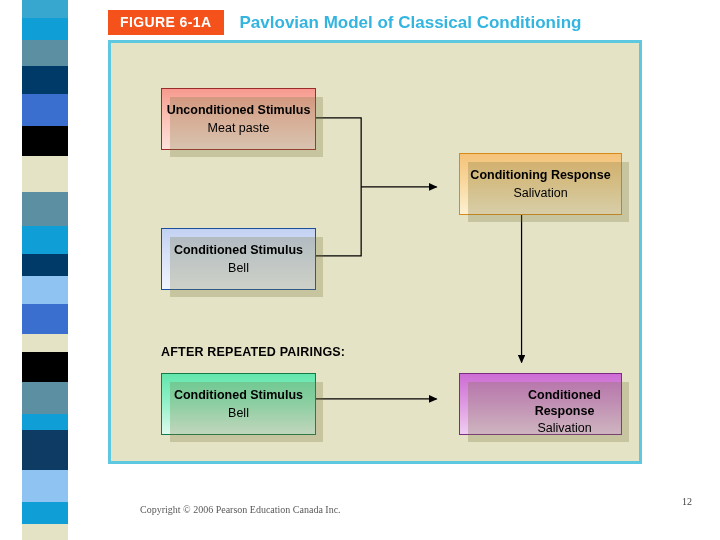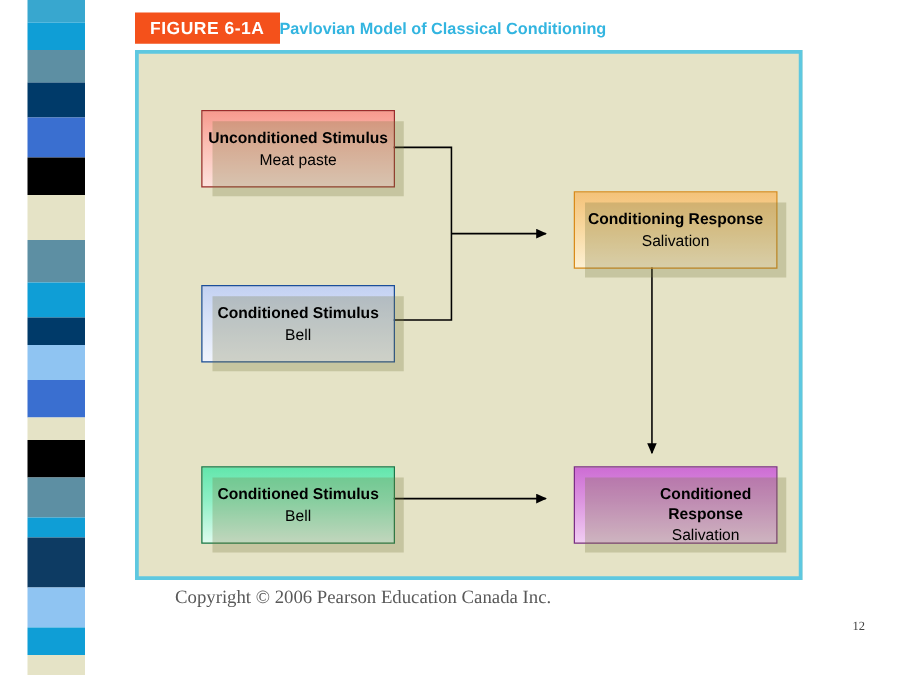--- a/index.html
+++ b/index.html
@@ -28,36 +28,36 @@
     display: block;
   }
 
   
   #figure-header {
     position: absolute;
     left: 108px;
     top: 10px;
     display: flex;
     align-items: center;
-    gap: 0;
+    gap: 16px;
   }
   #figure-badge {
     background: #f4511b;
     color: #ffffff;
     font-weight: bold;
     font-size: 14px;
     letter-spacing: .4px;
     padding: 5px 12px 6px 12px;
     line-height: 1;
     white-space: nowrap;
   }
   #figure-title {
     color: #33b5e0;
     font-weight: bold;
-    font-size: 13px;
+    font-size: 17px;
     white-space: nowrap;
   }
 
   
   #diagram-panel {
     position: absolute;
     left: 108px;
     top: 40px;
     width: 534px;
     height: 424px;
@@ -143,22 +143,22 @@
     position: absolute;
     left: 0; top: 0;
     width: 100%; height: 100%;
     z-index: 2;
   }
 
   
   #footer-copyright {
     position: absolute;
     left: 140px;
-    top: 470px;
-    font-size: 15px;
+    top: 504px;
+    font-size: 10px;
     color: #595959;
     font-family: "Liberation Serif", serif;
     white-space: nowrap;
   }
   #footer-page-number {
     position: absolute;
     left: 682px;
     top: 496px;
     font-size: 10px;
     color: #444444;
@@ -221,20 +221,21 @@
   <div class="node" id="node-cs-top">
     <div class="title">Conditioned Stimulus</div>
     <div class="sub">Bell</div>
   </div>
 
   <div class="node" id="node-ur">
     <div class="title">Conditioning Response</div>
     <div class="sub">Salivation</div>
   </div>
 
+  <div id="after-pairings-label">AFTER REPEATED PAIRINGS:</div>
 
   <div class="node" id="node-cs-bottom">
     <div class="title">Conditioned Stimulus</div>
     <div class="sub">Bell</div>
   </div>
 
   <div class="node" id="node-cr">
     <div class="title">Conditioned Response</div>
     <div class="sub">Salivation</div>
   </div>

